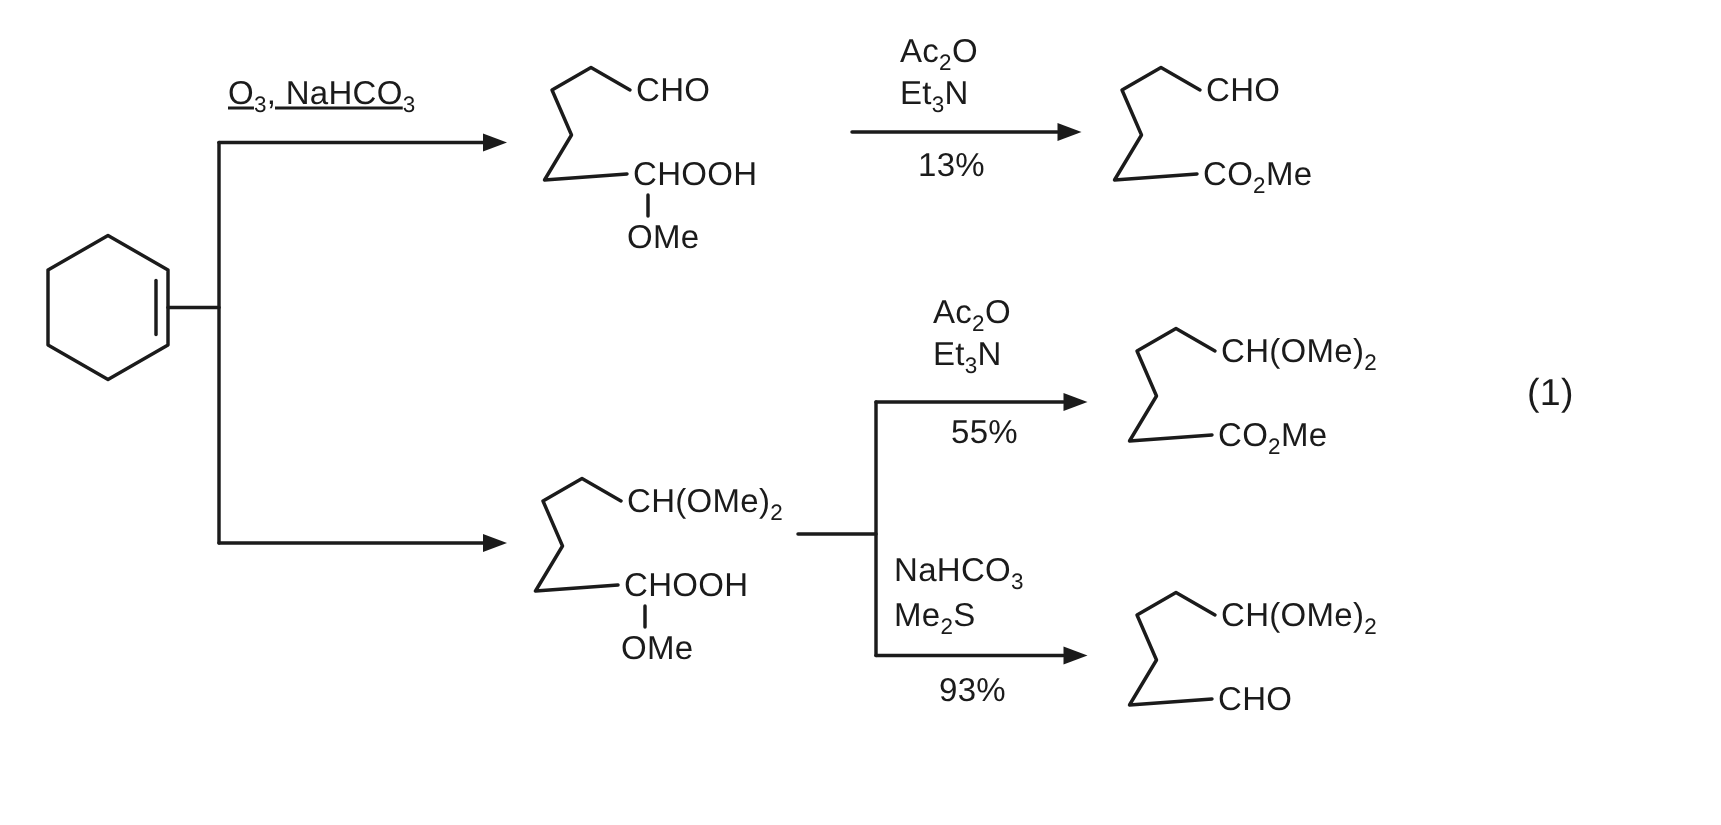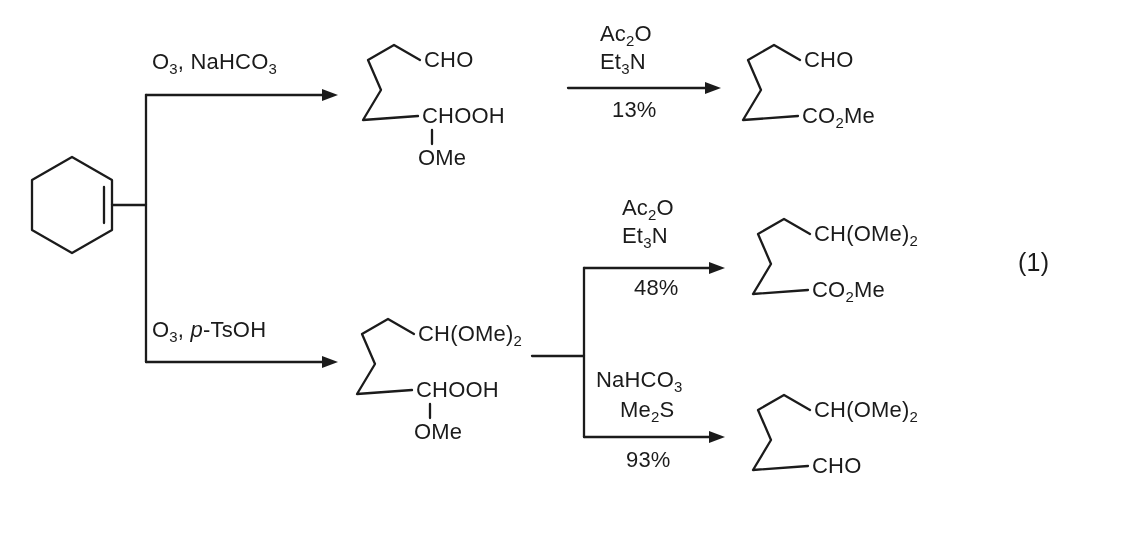--- a/index.html
+++ b/index.html
@@ -84,48 +84,47 @@
 
     <polyline points="800,60 774,45 748,60 761,90 743,120 798,116"></polyline>
 
     <polyline points="414,334 388,319 362,334 375,364 357,394 412,390"></polyline>
     <line x1="430" y1="404" x2="430" y2="418"></line>
 
     <polyline points="810,234 784,219 758,234 771,264 753,294 808,290"></polyline>
     <polyline points="810,410 784,395 758,410 771,440 753,470 808,466"></polyline>
   </svg>
 
-  <div class="lbl" style="left:152px; top:48px;">O<sub>3</sub>, NaHCO<sub>3</sub></div>
+  <div class="lbl" style="left:152px; top:48px;text-decoration:underline;">O<sub>3</sub>, NaHCO<sub>3</sub></div>
 
   <div class="lbl" style="left:424px; top:46px;">CHO</div>
   <div class="lbl" style="left:422px; top:102px;">CHOOH</div>
   <div class="lbl" style="left:418px; top:144px;">OMe</div>
 
   <div class="lbl" style="left:600px; top:20px;">Ac<sub>2</sub>O</div>
   <div class="lbl" style="left:600px; top:48px;">Et<sub>3</sub>N</div>
   <div class="lbl" style="left:612px; top:96px;">13%</div>
 
   <div class="lbl" style="left:804px; top:46px;">CHO</div>
   <div class="lbl" style="left:802px; top:102px;">CO<sub>2</sub>Me</div>
 
-  <div class="lbl" style="left:152px; top:316px;">O<sub>3</sub>, <i>p</i>-TsOH</div>
 
   <div class="lbl" style="left:418px; top:320px;">CH(OMe)<sub>2</sub></div>
   <div class="lbl" style="left:416px; top:376px;">CHOOH</div>
   <div class="lbl" style="left:414px; top:418px;">OMe</div>
 
   <div class="lbl" style="left:622px; top:194px;">Ac<sub>2</sub>O</div>
   <div class="lbl" style="left:622px; top:222px;">Et<sub>3</sub>N</div>
-  <div class="lbl" style="left:634px; top:274px;">48%</div>
+  <div class="lbl" style="left:634px; top:274px;">55%</div>
 
   <div class="lbl" style="left:814px; top:220px;">CH(OMe)<sub>2</sub></div>
   <div class="lbl" style="left:812px; top:276px;">CO<sub>2</sub>Me</div>
 
   <div class="lbl" style="left:596px; top:366px;text-align:center;">NaHCO<sub>3</sub></div>
-  <div class="lbl" style="left:620px; top:396px;">Me<sub>2</sub>S</div>
+  <div class="lbl" style="left:596px; top:396px;">Me<sub>2</sub>S</div>
   <div class="lbl" style="left:626px; top:446px;">93%</div>
 
   <div class="lbl" style="left:814px; top:396px;">CH(OMe)<sub>2</sub></div>
   <div class="lbl" style="left:812px; top:452px;">CHO</div>
 
   <div class="lbl eq" style="left:1018px; top:248px;">(1)</div>
 
 </div>
 
 </body></html>

